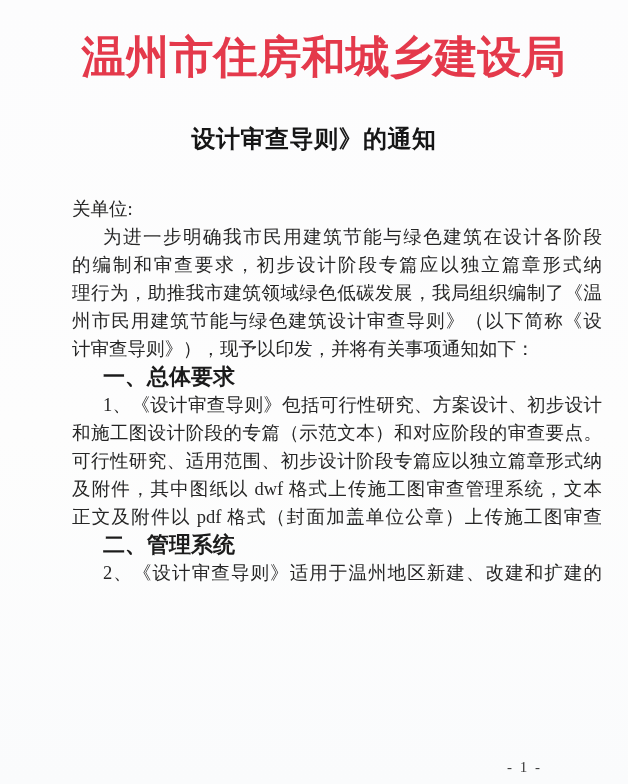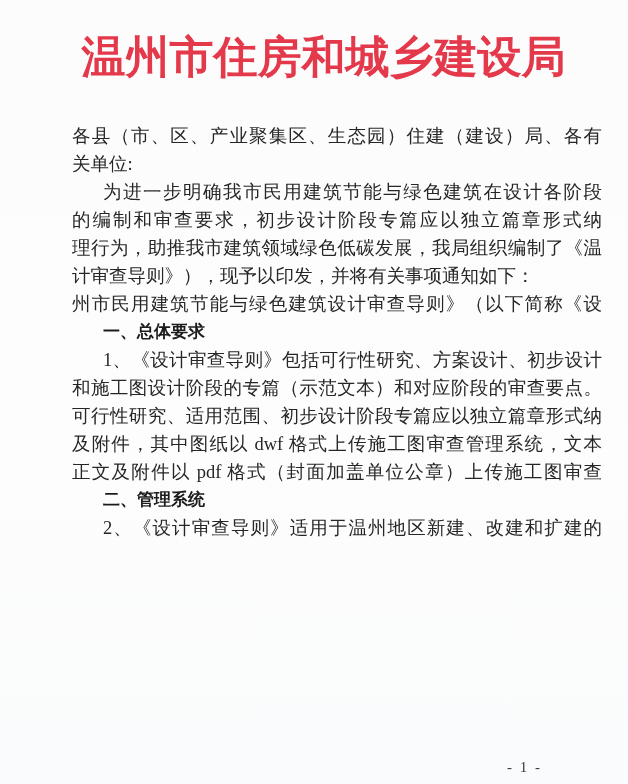--- a/index.html
+++ b/index.html
@@ -49,21 +49,21 @@
     text-align-last: justify;
   }
   .line.indent {
     padding-left: 31px;
   }
   .heading {
     height: 28px;
     padding-left: 31px;
     font-family: "Liberation Sans", sans-serif;
     font-weight: bold;
-    font-size: 17px;
+    font-size: 22px;
     color: #1b1b1b;
     overflow: hidden;
   }
   .page-number {
     position: absolute;
     right: 86px;
     bottom: 8px;
     font-size: 15px;
     color: #3a3a3a;
     letter-spacing: 2px;
@@ -71,30 +71,30 @@
   }
 </style>
 </head>
 <body>
 
 <div class="page">
 
   <div class="agency-header" style="color: rgb(228, 57, 75);">温州市住房和城乡建设局</div>
 
   <div class="doc-title">
+    <div>设计审查导则》的通知</div>
   </div>
 
   <div class="body-text" id="body-container">
-      <div class="line fill">各县（市、区、产业聚集区、生态园）住建（建设）局、各有</div>
       <div class="line">关单位:</div>
       <div class="line fill indent">为进一步明确我市民用建筑节能与绿色建筑在设计各阶段</div>
       <div class="line fill">的编制和审查要求，初步设计阶段专篇应以独立篇章形式纳</div>
       <div class="line fill">理行为，助推我市建筑领域绿色低碳发展，我局组织编制了《温</div>
+      <div class="line fill">州市民用建筑节能与绿色建筑设计审查导则》（以下简称《设</div>
       <div class="line">计审查导则》），现予以印发，并将有关事项通知如下：</div>
-      <div class="line fill">州市民用建筑节能与绿色建筑设计审查导则》（以下简称《设</div>
       <div class="heading">一、总体要求</div>
       <div class="line fill indent">1、《设计审查导则》包括可行性研究、方案设计、初步设计</div>
       <div class="line fill">和施工图设计阶段的专篇（示范文本）和对应阶段的审查要点。</div>
       <div class="line fill">可行性研究、适用范围、初步设计阶段专篇应以独立篇章形式纳</div>
       <div class="line fill">及附件，其中图纸以 dwf 格式上传施工图审查管理系统，文本</div>
       <div class="line fill">正文及附件以 pdf 格式（封面加盖单位公章）上传施工图审查</div>
       <div class="heading">二、管理系统</div>
       <div class="line fill indent">2、《设计审查导则》适用于温州地区新建、改建和扩建的</div>
     </div>
 

